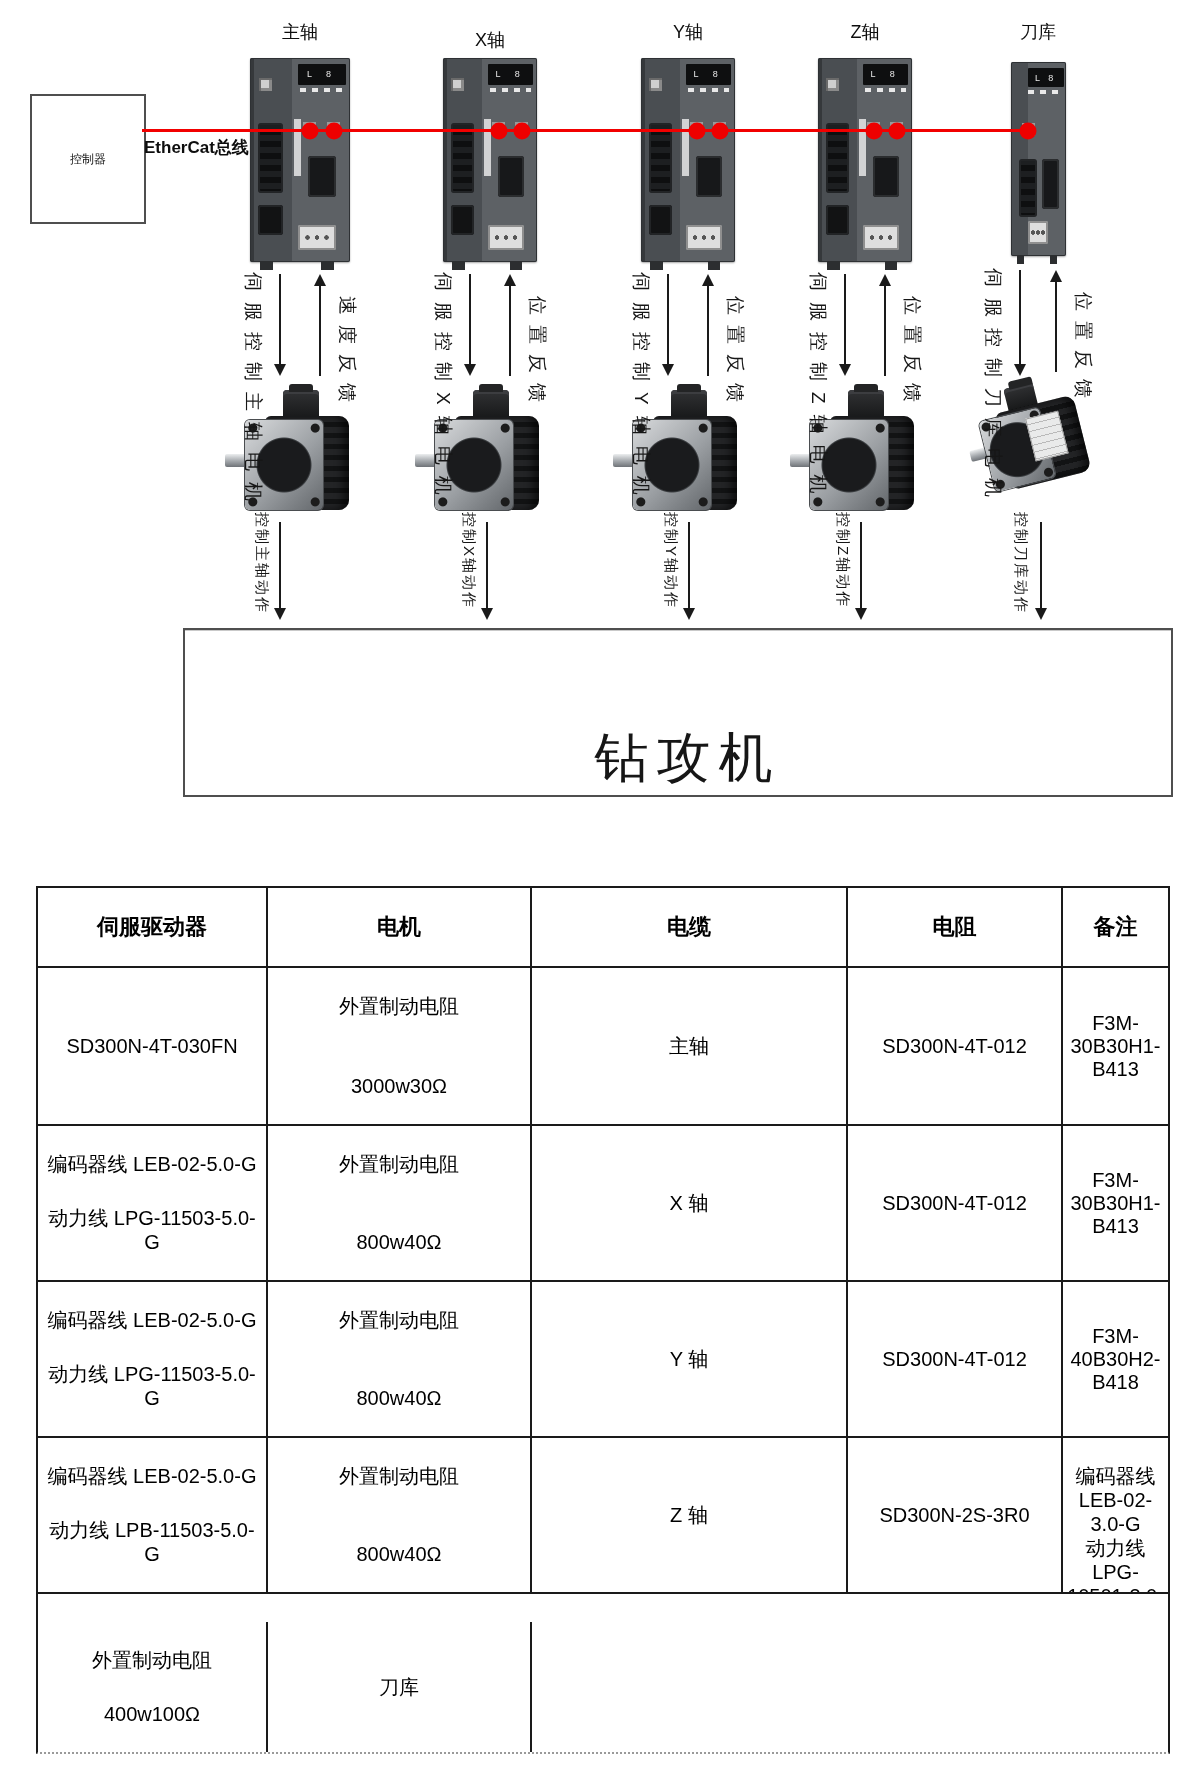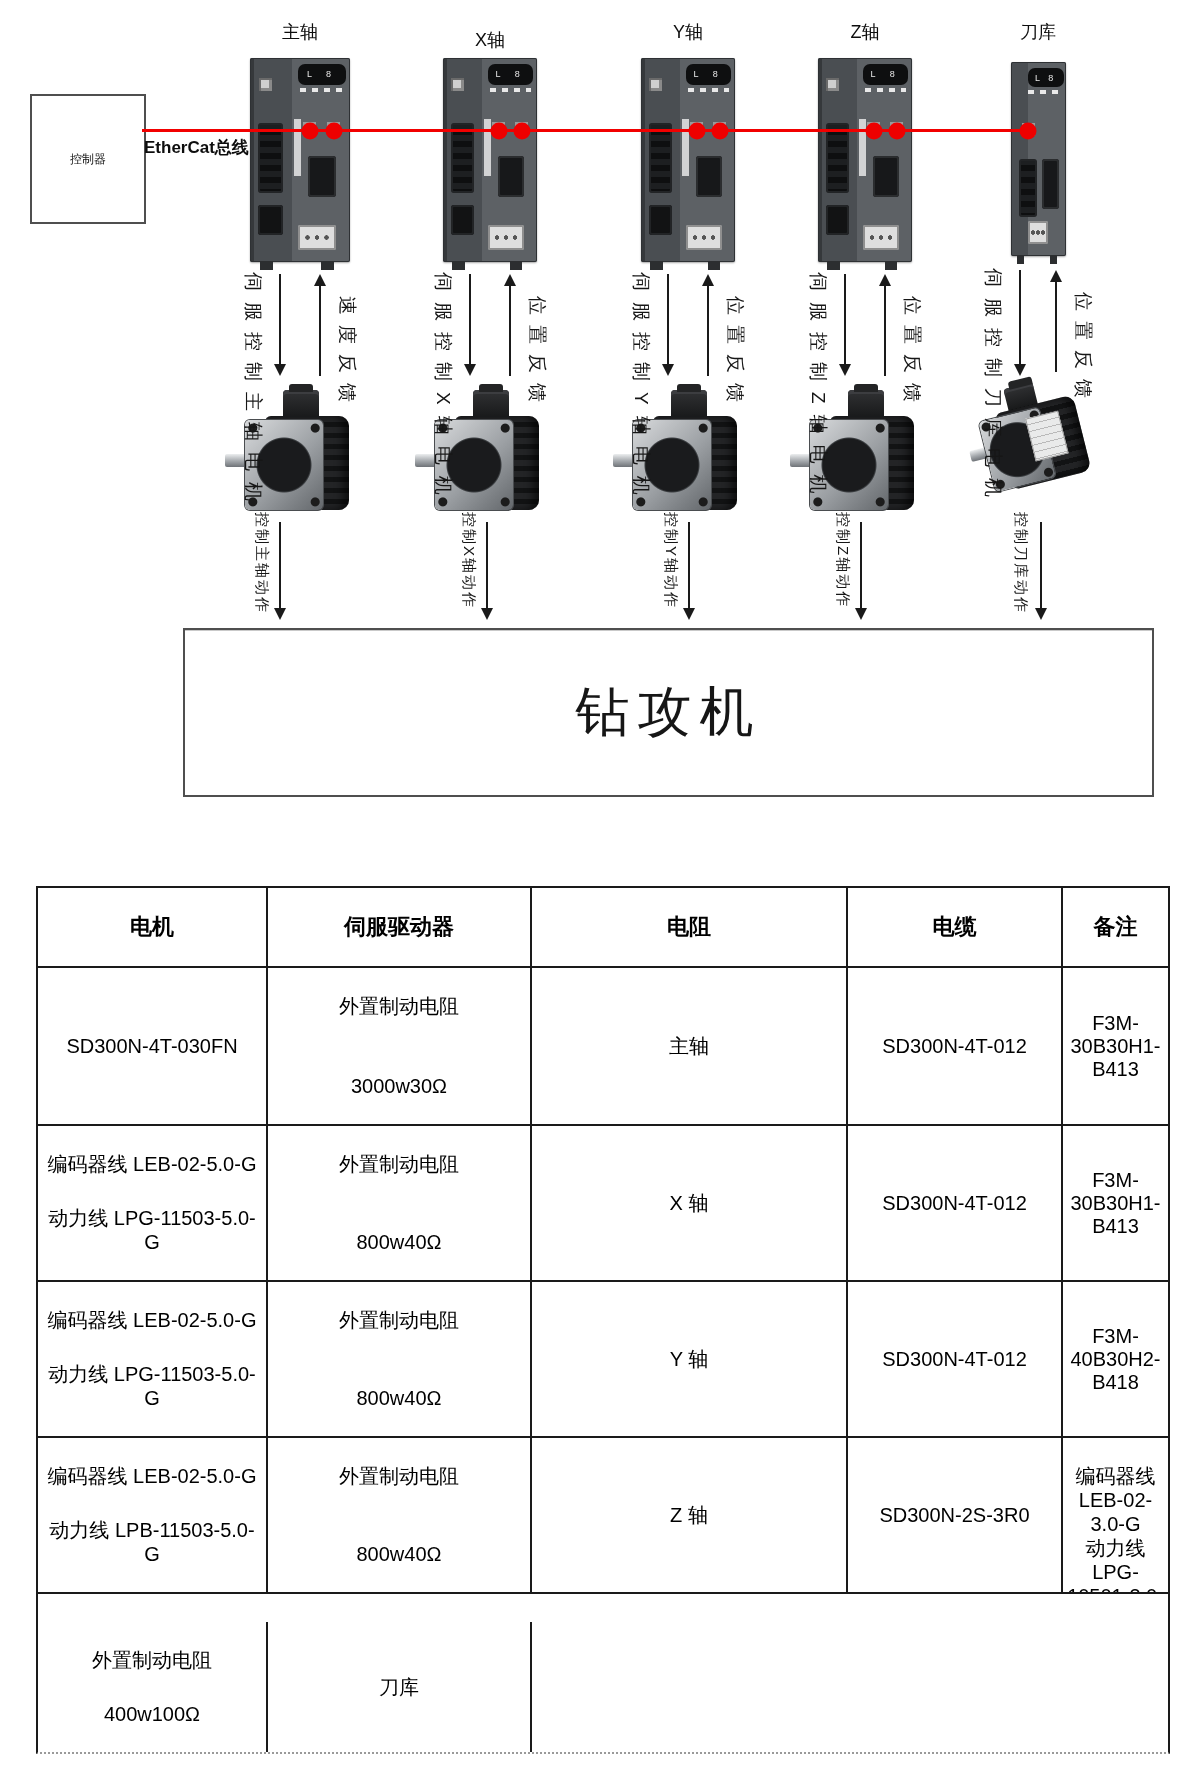--- a/index.html
+++ b/index.html
@@ -21,21 +21,21 @@
   .axis-label { position:absolute; top:20px; width:120px; margin-left:-60px; text-align:center;
     font-size:18px; color:#0d0d0d; }
 
   
   .drive { position:absolute; top:58px; height:204px; z-index:5;
     background:linear-gradient(90deg,#35383b 0 4%,#4a4e52 4% 42%,#5d6165 42% 100%);
     border-radius:2px; box-shadow:inset 0 0 0 1px #2e3134, 0 1px 2px rgba(0,0,0,.35); }
   .drive--small { top:62px; height:194px;
     background:linear-gradient(90deg,#4a4e52 0 30%,#5d6165 30% 100%); }
   .d-display { position:absolute; left:48%; right:4%; top:3%; height:10%; background:#0e0f10;
-    border-radius:7px; color:#e8e8e8; font-size:9px; letter-spacing:6px; display:flex;
+    border-radius:1px; color:#e8e8e8; font-size:9px; letter-spacing:6px; display:flex;
     align-items:center; justify-content:center; overflow:hidden; }
   .d-dashes { position:absolute; left:50%; right:6%; top:14.5%; height:4px;
     background:repeating-linear-gradient(90deg,#e9e9e9 0 6px,transparent 6px 12px); }
   .d-qr { position:absolute; left:9%; top:10%; width:13px; height:13px; background:#cfcfcf;
     box-shadow:inset 2px 2px 0 #6a6a6a, inset -3px -3px 0 #8a8a8a; }
   .d-conn1 { position:absolute; left:8%; top:32%; width:25%; height:34%; background:#121314;
     border-radius:3px; box-shadow:inset 0 0 0 2px #222426;
     background-image:repeating-linear-gradient(180deg,#1d1f21 0 6px,#0e0f10 6px 12px); }
   .d-conn2 { position:absolute; left:8%; top:72%; width:25%; height:15%; background:#121314;
     border-radius:3px; box-shadow:inset 0 0 0 2px #222426; }
@@ -91,21 +91,21 @@
   .motor--small .m-body { left:34px; top:22px; width:80px; height:78px; }
   .motor--small .m-flange { left:16px; top:26px; width:62px; height:72px; }
   .motor--small .m-shaft { top:52px; width:24px; height:11px; }
   .m-label { position:absolute; left:62px; top:34px; width:34px; height:44px; background:#e9eaea;
     box-shadow:inset 0 0 0 1px #9a9a9a; z-index:3;
     background-image:repeating-linear-gradient(180deg,transparent 0 6px,#b9b9b9 6px 7px); }
 
   
   .machine { position:absolute; left:183px; top:628px; width:967px; height:165px;
     border:2px solid #4f4f4f; box-shadow:inset 0 1px 0 #c9c9c9; background:#fff;
-    display:flex; align-items:center; justify-content:center; z-index:2; }
+    display:flex; align-items:flex-end; justify-content:center; z-index:2;padding-left:19px; }
   .machine-label { font-family:"Liberation Serif","DejaVu Serif",serif; font-size:54px;
     letter-spacing:8px; color:#161616; }
 
   
   .spec-table { position:absolute; left:36px; top:886px; display:grid;
     grid-template-columns:230px 264px 316px 215px 105px;
     grid-template-rows:80px 158px 156px 156px 156px 158px;
     border:2px solid #1a1a1a; border-bottom:2px dotted #9a9a9a; background:#fff; }
   .spec-table > div { border-right:2px solid #1a1a1a; border-bottom:2px solid #1a1a1a;
     display:flex; align-items:center; justify-content:center; text-align:center;
@@ -287,24 +287,24 @@
   <div class="arr arr-down" style="left:860px; top:522px; height:88px;"></div>
   <div class="vlabel act" style="left:833px;">控制Z轴动作</div>
   <div class="arr arr-down" style="left:1040px; top:522px; height:88px;"></div>
   <div class="vlabel act" style="left:1011px;">控制刀库动作</div>
 
   <div class="machine">
     <span class="machine-label">钻攻机</span>
   </div>
 
   <div class="spec-table">
+    <div class="th">伺服驱动器</div>
     <div class="th">电机</div>
-    <div class="th">伺服驱动器</div>
+    <div class="th">电缆</div>
     <div class="th">电阻</div>
-    <div class="th">电缆</div>
     <div class="th">备注</div>
 
     <div class="cell">SD300N-4T-030FN</div>
     <div class="cell two">
       <div>外置制动电阻</div>
       <div>3000w30Ω</div>
     </div>
     <div class="cell">主轴</div>
 
     <div class="cell">SD300N-4T-012</div>

